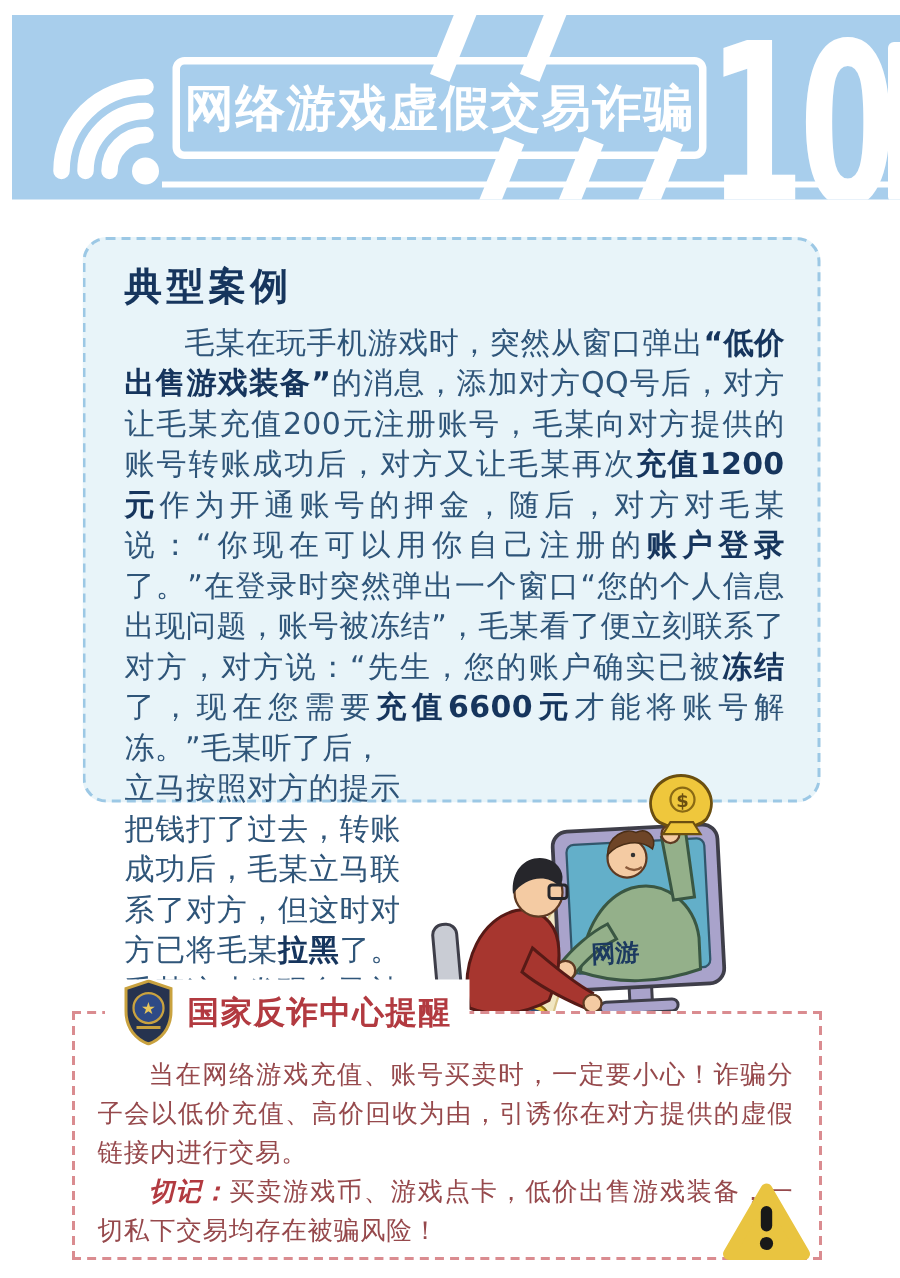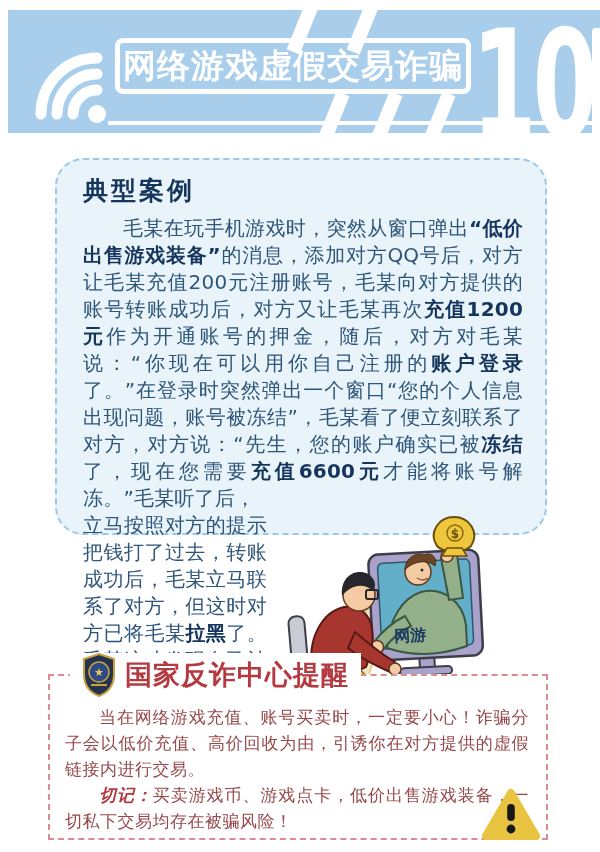--- a/index.html
+++ b/index.html
@@ -14,35 +14,35 @@
   }
   .wifi{position:absolute;left:27px;top:26px;width:100px;height:100px;}
   .stripe{position:absolute;width:14px;background:#fff;transform:rotate(22deg);}
   .s1{left:289px;top:-14px;height:58px;}
   .s2{left:349px;top:-14px;height:58px;}
   .s3{left:319px;top:82px;height:48px;}
   .s4{left:372px;top:82px;height:48px;}
   .s5{left:425px;top:82px;height:48px;}
   .banner-line{position:absolute;left:100px;right:0;top:111px;height:4px;background:#fff;}
   .title-box{
-    position:absolute;left:107px;top:28px;width:356px;height:56px;box-sizing:border-box;
+    position:absolute;left:107px;top:28px;width:356px;height:68px;box-sizing:border-box;
     border:5px solid #fff;border-radius:8px;display:flex;align-items:center;justify-content:center;
   }
   .title-box span{color:#fff;font-size:33px;font-weight:800;letter-spacing:1px;white-space:nowrap;}
   .big-number{
     position:absolute;right:6px;top:0;height:150px;line-height:150px;
     color:#fff;font-size:150px;font-weight:800;transform:scaleX(.62);transform-origin:100% 50%;
     letter-spacing:-6px;
   }
   .edge-bar{position:absolute;right:0;top:18px;width:8px;height:107px;background:#fff;border-radius:4px 0 0 4px;}
   
   .case-box{
     position:absolute;left:55px;top:158px;width:492px;height:377px;box-sizing:border-box;
     background:var(--case_bg,#E8F4F9);
-    border:2px dashed var(--case_border,#9CC8E5);border-radius:28px;
+    border:2px dashed var(--case_border,#9CC8E5);border-radius:16px;
     padding:14px 22px 8px 26px;
   }
   .case-box h2{
     margin:0 0 8px 0;font-size:25px;font-weight:800;letter-spacing:3px;
     color:var(--navy,#16355D);
   }
   .case-box p{
     margin:0;font-size:20px;line-height:27px;color:var(--body_navy,#2F5579);
     text-align:justify;letter-spacing:.2px;
   }
@@ -56,21 +56,21 @@
     position:absolute;left:48px;top:674px;width:500px;height:166px;box-sizing:border-box;
     background:#fff;border:2px dashed var(--reminder_border,#DA8C90);
     padding:28px 17px 0 15px;
   }
   .reminder-header{
     position:absolute;top:-23px;left:20px;display:flex;align-items:center;gap:9px;
     background:#fff;padding:0 12px;
   }
   .badge{width:34px;height:44px;}
   .reminder-header h3{
-    margin:0;font-size:27px;font-weight:800;letter-spacing:1px;
+    margin:0;font-size:21px;font-weight:800;letter-spacing:1px;
     color:var(--reminder_title,#B23A40);white-space:nowrap;
   }
   .reminder-p{
     margin:0;font-size:17px;line-height:26px;color:var(--reminder_text,#96494C);
     text-align:justify;text-indent:2em;letter-spacing:.5px;
   }
   .reminder-p .b{color:var(--reminder_title,#B23A40);font-style:italic;}
   .warn{position:absolute;right:5px;bottom:-3px;width:60px;height:53px;}
 </style>
 </head>

